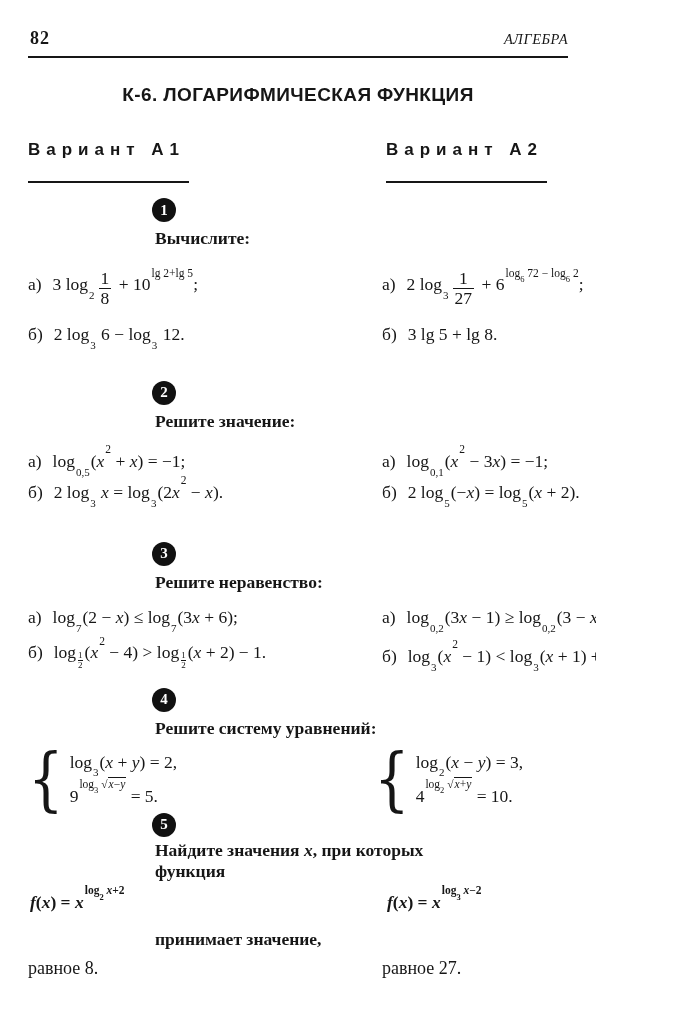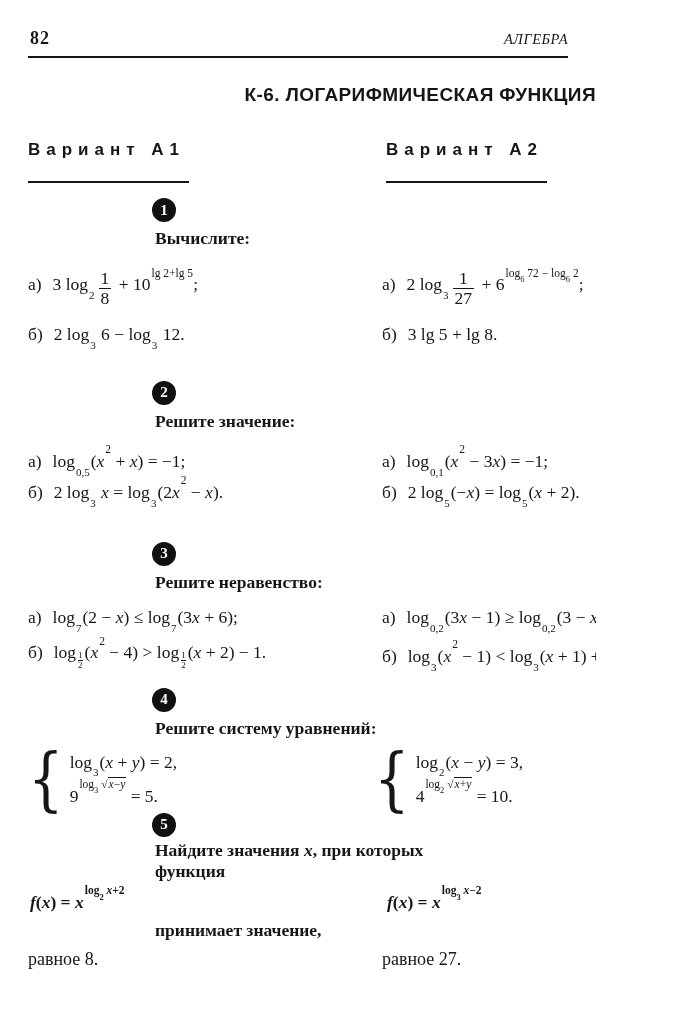--- a/index.html
+++ b/index.html
@@ -9,21 +9,21 @@
     background:#fff;color:#161616;
     font-family:"Liberation Serif", serif;
     overflow:hidden;
   }
   
   .hdr{display:flex;justify-content:space-between;align-items:baseline;margin:28px 28px 0 30px;}
   .pagenum{font-weight:700;font-size:18px;letter-spacing:1px;}
   .running{font-style:italic;font-size:14.5px;letter-spacing:0.5px;}
   .rule{border:0;border-top:2px solid #161616;margin:7px 28px 0 28px;}
   
-  .title{margin-top:26px;text-align:right;font-family:"Liberation Sans",sans-serif;
+  .title{margin-top:26px;text-align:center;font-family:"Liberation Sans",sans-serif;
          font-weight:700;font-size:19px;letter-spacing:0.4px;}
   
   .variants{display:grid;grid-template-columns:354px 346px;margin-top:34px;}
   .variant{display:inline-block;font-family:"Liberation Sans",sans-serif;font-weight:700;
            font-size:17px;letter-spacing:6px;border-bottom:2px solid #161616;
            padding:0 4px 21px 0;}
   .vl{margin-left:28px;justify-self:start;}
   .vr{margin-left:32px;justify-self:start;}
   
   .badge{width:24px;height:24px;border-radius:50%;background:#111;color:#fff;
@@ -68,21 +68,21 @@
   .tails{display:grid;grid-template-columns:352px 348px;}
   .tl{padding-left:28px;font-size:18px;}
   .tr{padding-left:30px;font-size:18px;}
   
   .mt-badge1{margin-top:15px;} .mt-instr{margin-top:6px;}
   .mt-row1a{margin-top:10px;min-height:58px;} .mt-row1b{margin-top:2px;min-height:30px;}
   .mt-badge2{margin-top:31px;} .mt-row2a{margin-top:14px;min-height:30px;} .mt-row2b{min-height:32px;}
   .mt-badge3{margin-top:33px;} .mt-row3a{margin-top:9px;min-height:30px;} .mt-row3b{margin-top:7px;min-height:34px;}
   .mt-badge4{margin-top:14px;} .mt-sys{margin-top:8px;}
   .mt-badge5{margin-top:3px;} .mt-line1{margin-top:3px;}
-  .mt-p5f{margin-top:9px;} .mt-line3{margin-top:7px;} .mt-tails{margin-top:7px;}
+  .mt-p5f{margin-top:9px;} .mt-line3{margin-top:16px;} .mt-tails{margin-top:7px;}
 </style>
 </head>
 <body>
 
 <div class="page">
 
   <div class="hdr">
     <span class="pagenum">82</span>
     <span class="running">АЛГЕБРА</span>
   </div>

